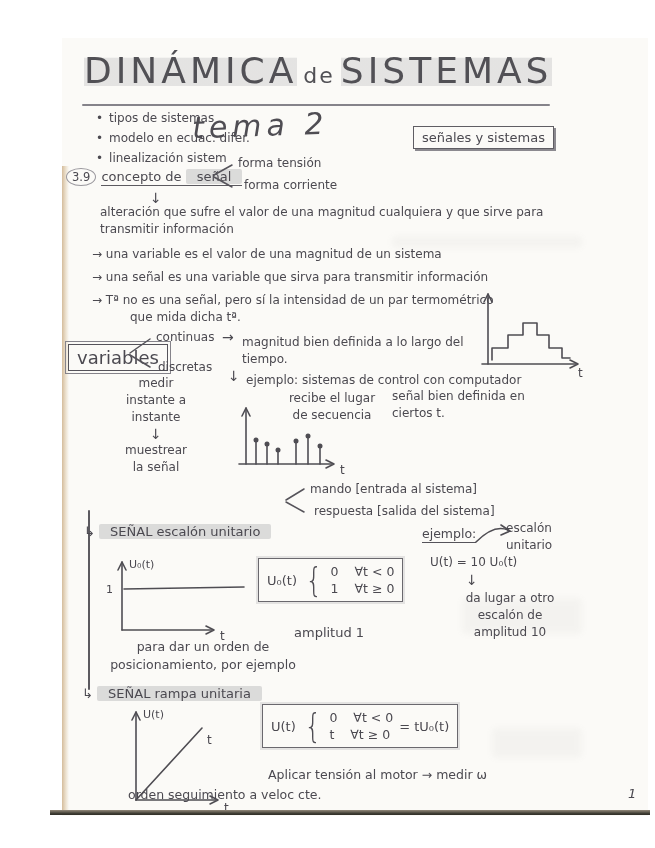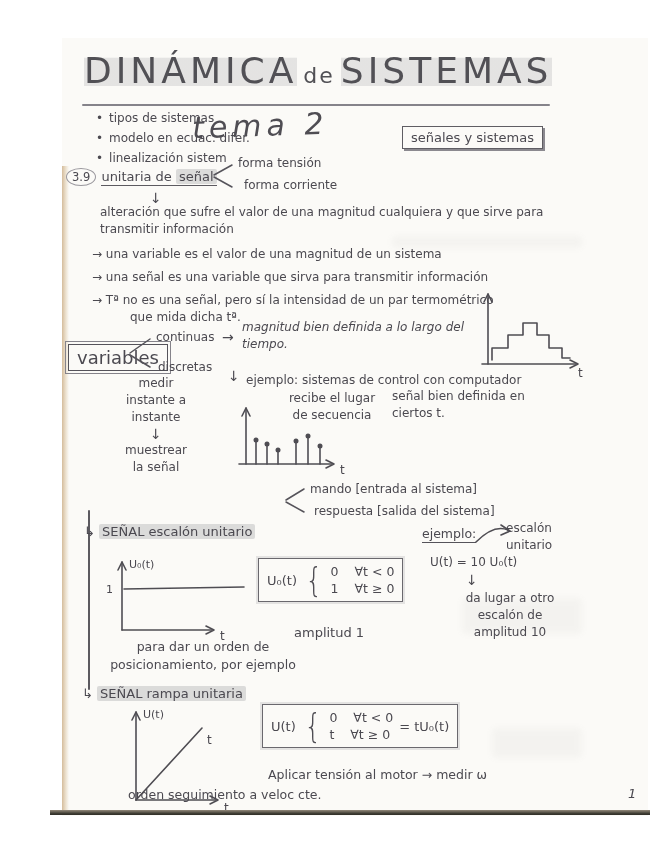--- a/index.html
+++ b/index.html
@@ -3,30 +3,30 @@
 <meta charset="utf-8">
 <style>
   html,body{margin:0;padding:0;}
   body{width:655px;height:848px;background:#ffffff;font-family:"DejaVu Sans",sans-serif;}
   .stage{position:relative;width:655px;height:848px;background:#ffffff;overflow:hidden;color:#4b4950;}
   .page{position:absolute;left:62px;top:38px;width:586px;height:778px;background:#fbfaf7;}
   .edge-left{position:absolute;left:0;top:128px;width:7px;height:648px;background:linear-gradient(to right,#c8a87d,#e7d9c2 55%,rgba(231,217,194,0));opacity:.75;}
   .edge-bottom{position:absolute;left:-12px;top:772px;width:600px;height:5px;background:linear-gradient(#93897a,#3e3c33 70%,#2f2d26);}
   .hand{color:#4b4950;font-size:12px;line-height:1.42;}
   .ml{white-space:pre-line;}
-  .hl{background:rgba(158,158,160,.34);padding:0 3px;border-radius:2px;}
+  .hl{background:rgba(158,158,160,.34);padding:0 11px;border-radius:2px;}
   .title{position:absolute;left:22px;top:12px;font-size:36px;letter-spacing:4px;color:#515055;white-space:nowrap;}
   .title .tw{background:linear-gradient(rgba(168,168,172,.0) 18%,rgba(168,168,172,.28) 19%,rgba(168,168,172,.28) 88%,rgba(168,168,172,0) 89%);}
   .title .tde{font-size:22px;letter-spacing:2px;margin:0 6px;}
   .title-rule{position:absolute;left:20px;top:66px;width:468px;height:2px;background:#85838a;border-radius:2px;}
   .bullets{position:absolute;left:34px;top:72px;margin:0;padding:0;list-style:none;}
   .bullets li{margin:0 0 3px 0;font-size:12px;}
   .bullets li::before{content:"•";margin-right:6px;color:#4b4950;}
   .tema{position:absolute;left:130px;top:70px;font-size:30px;font-style:italic;letter-spacing:5px;transform:rotate(-2deg);color:#4f4d53;}
-  .badge{position:absolute;left:340px;top:88px;border:1.6px solid #5f5d63;box-shadow:2px 2px 0 #8b898f;padding:3px 8px;font-size:13px;background:#fbfaf7;}
+  .badge{position:absolute;left:351px;top:88px;border:1.6px solid #5f5d63;box-shadow:2px 2px 0 #8b898f;padding:3px 8px;font-size:13px;background:#fbfaf7;}
   .circle-num{display:inline-block;border:1.4px solid #99979d;border-radius:50%;padding:1px 5px;font-size:11.5px;color:#4b4950;background:#fbfaf7;}
   .sec-title{font-size:13px;border-bottom:1.6px solid #5c5a60;padding-bottom:1px;}
   .fork{position:absolute;}
   .fork line{stroke:#55535a;stroke-width:1.5;stroke-linecap:round;}
   .branch{position:absolute;font-size:12px;white-space:nowrap;}
   .arrow-glyph{font-size:14px;color:#4b4950;}
   .sketch line,.sketch path,.sketch polyline{stroke:#4f4d53;stroke-width:1.6;fill:none;stroke-linecap:round;stroke-linejoin:round;}
   .sketch circle{fill:#4f4d53;stroke:none;}
   .sketch text{fill:#4b4950;font-family:"DejaVu Sans",sans-serif;}
   .var-box{position:absolute;border:1.5px solid #55535a;outline:1.2px solid #85838a;outline-offset:2px;padding:2px 8px;font-size:18px;background:#fbfaf7;}
@@ -58,21 +58,21 @@
     <ul class="bullets hand">
       <li>tipos de sistemas</li>
       <li>modelo en ecuac. difer.</li>
       <li>linealización sistem</li>
     </ul>
     <div class="tema">tema 2</div>
     <div class="badge">señales y sistemas</div>
 
     <div style="position:absolute;left:4px;top:128px;">
       <span class="circle-num">3.9</span>
-      <span class="sec-title"><span>unitaria de </span><span class="hl">señal</span></span>
+      <span class="sec-title"><span>concepto de </span><span class="hl">señal</span></span>
     </div>
     <svg class="fork" style="left:150px;top:122px;" width="22" height="30">
       <line x1="2" y1="15" x2="20" y2="5"></line>
         <line x1="2" y1="17" x2="20" y2="27"></line>
     </svg>
     <div class="branch" style="left:176px;top:118px;">forma tensión</div>
     <div class="branch" style="left:182px;top:140px;">forma corriente</div>
 
     <span class="arrow-glyph" style="position:absolute;left:88px;top:152px;">↓</span>
 
@@ -91,21 +91,21 @@
       <text x="100" y="93" font-size="12">t</text>
     </svg>
 
     <div class="var-box" style="left:6px;top:306px;">variables</div>
     <svg class="fork" style="left:66px;top:296px;" width="24" height="38">
       <line x1="2" y1="19" x2="22" y2="5"></line>
         <line x1="2" y1="21" x2="22" y2="33"></line>
     </svg>
     <div class="branch" style="left:94px;top:292px;">continuas</div>
     <span class="arrow-glyph" style="position:absolute;left:160px;top:291px;">→</span>
-    <div class="hand" style="position:absolute;left:180px;top:281px;width:258px;font-style:italic;">magnitud bien definida a lo largo del tiempo.</div>
+    <div class="hand" style="position:absolute;left:180px;top:296px;width:258px;">magnitud bien definida a lo largo del tiempo.</div>
     <div class="branch" style="left:96px;top:322px;">discretas</div>
     <span class="arrow-glyph" style="position:absolute;left:166px;top:330px;">↓</span>
     <div class="hand" style="position:absolute;left:184px;top:334px;width:300px;">ejemplo: sistemas de control con computador</div>
     <div class="hand ml" style="position:absolute;left:330px;top:350px;width:150px;">señal bien definida en
 ciertos t.</div>
 
     <div class="hand ml" style="position:absolute;left:46px;top:337px;width:96px;text-align:center;">medir
 instante a
 instante</div>
     <span class="arrow-glyph" style="position:absolute;left:88px;top:388px;">↓</span>

